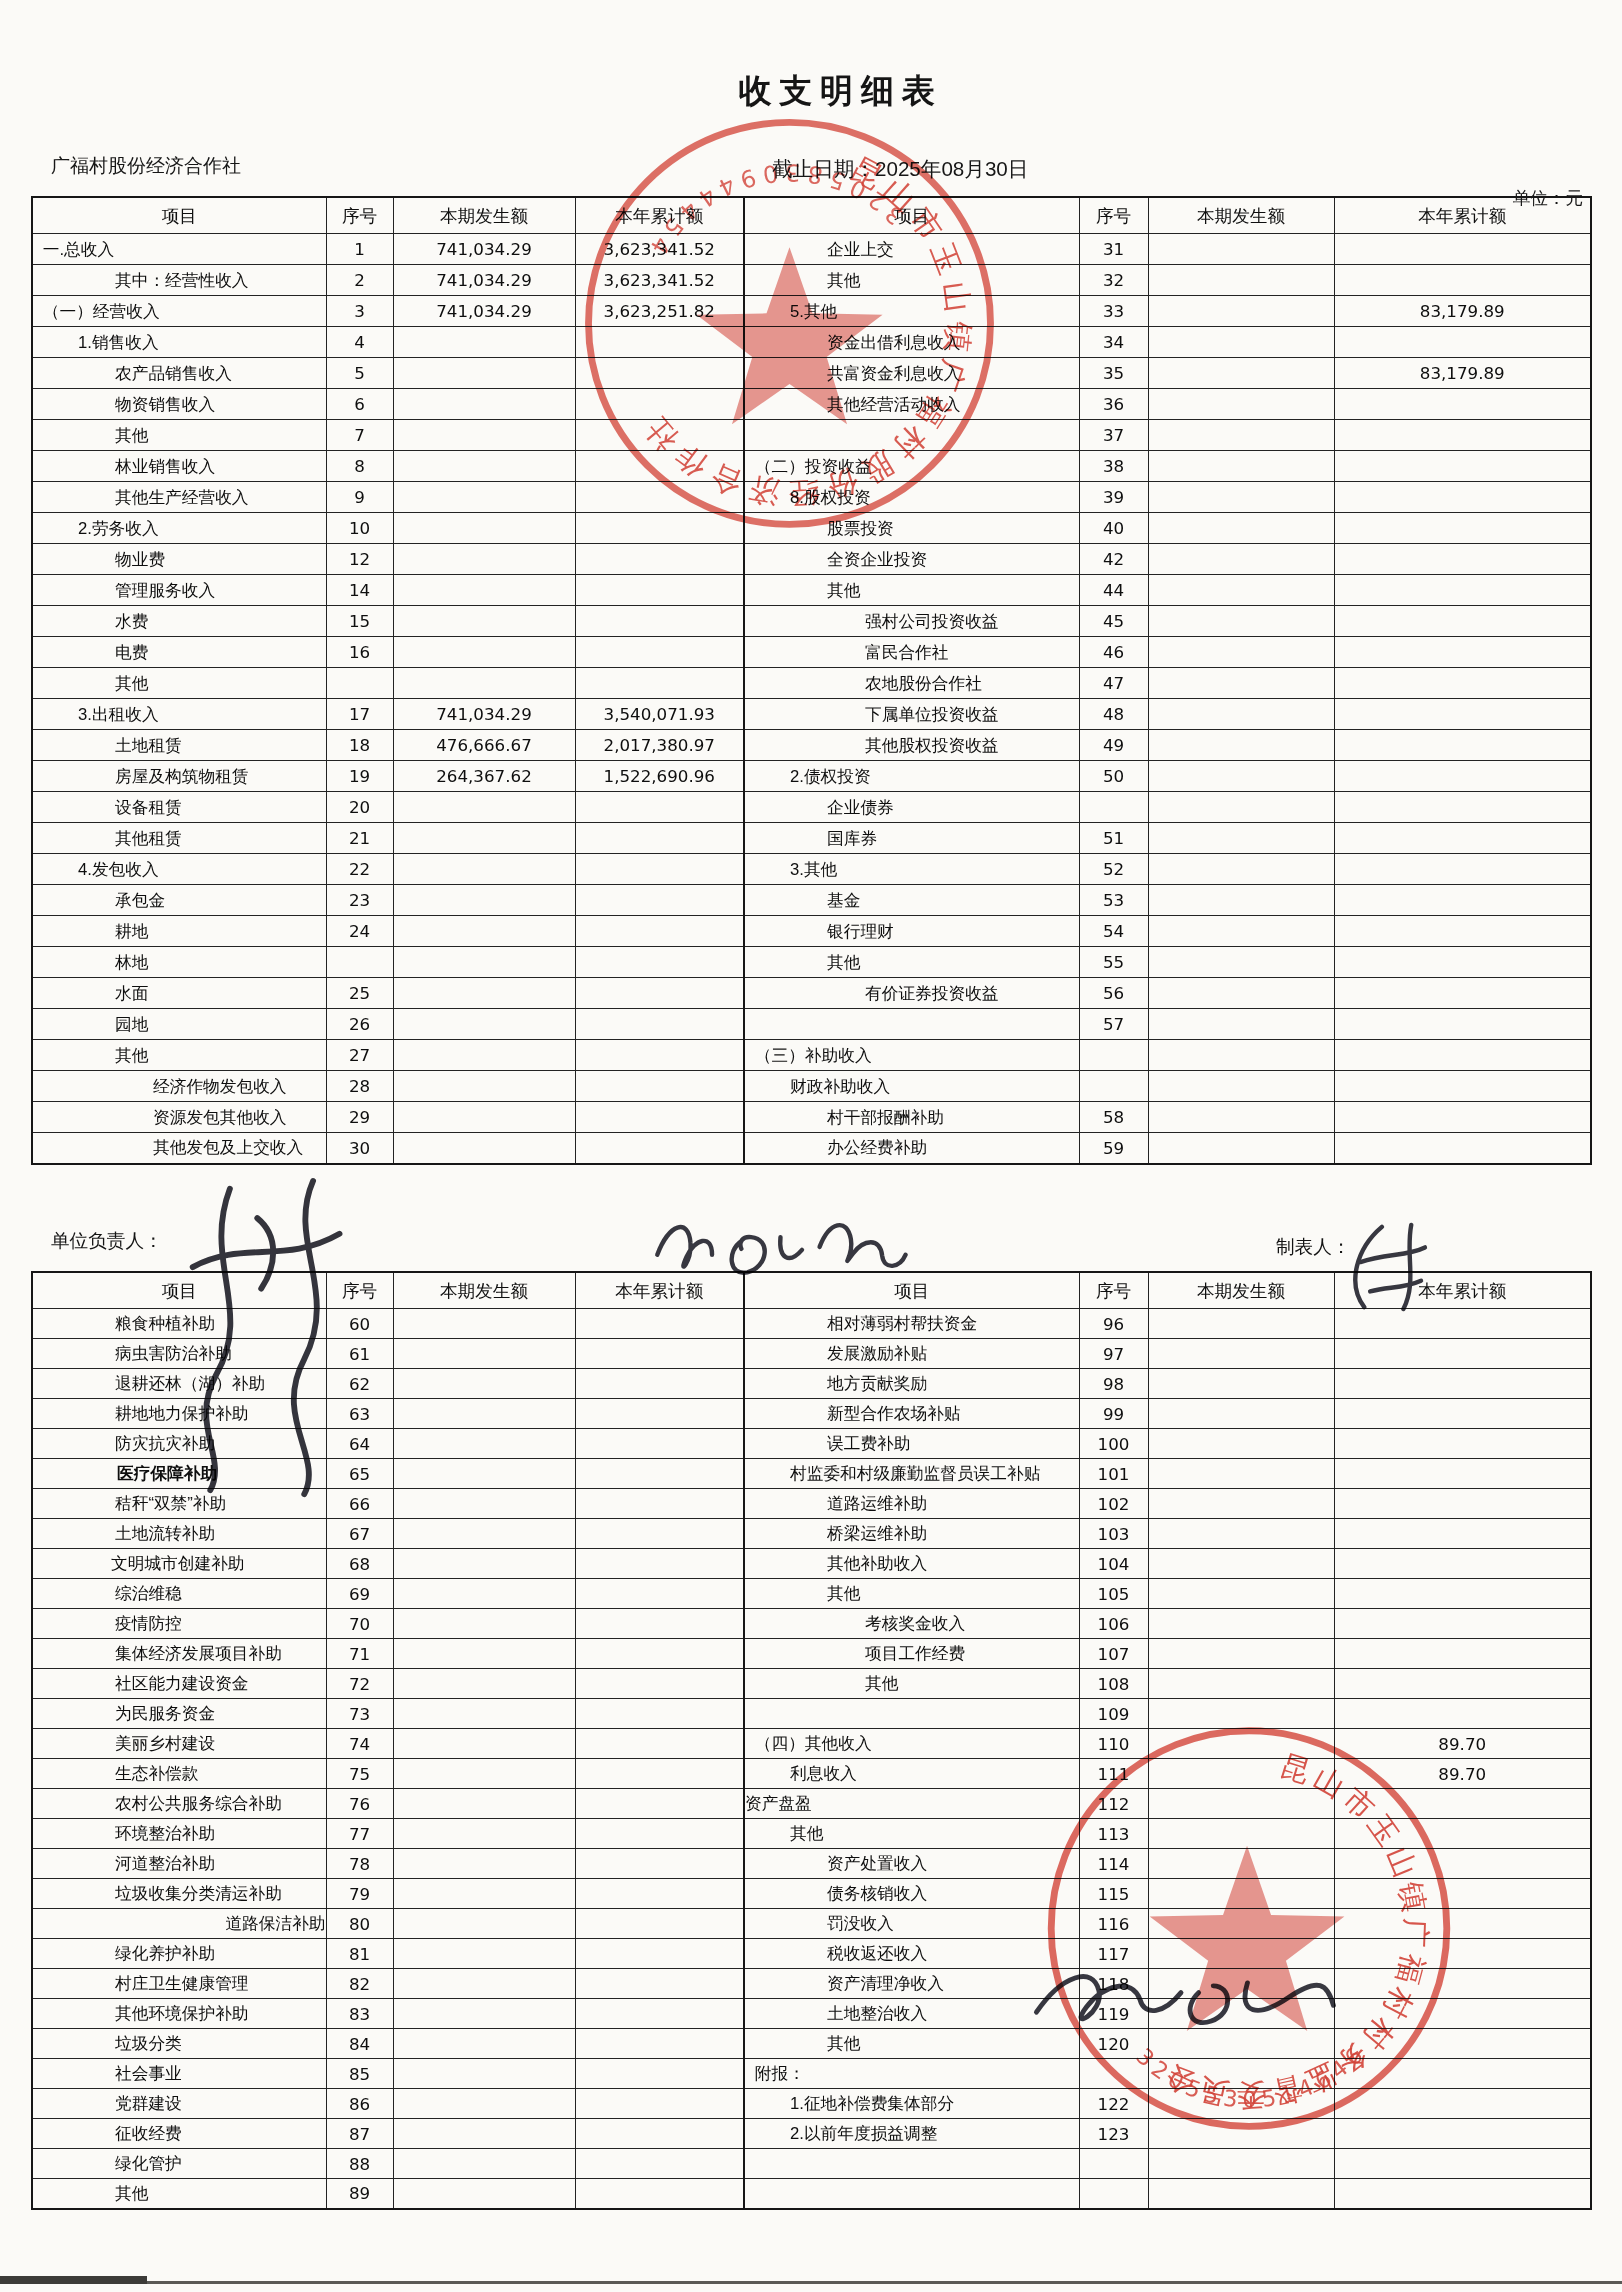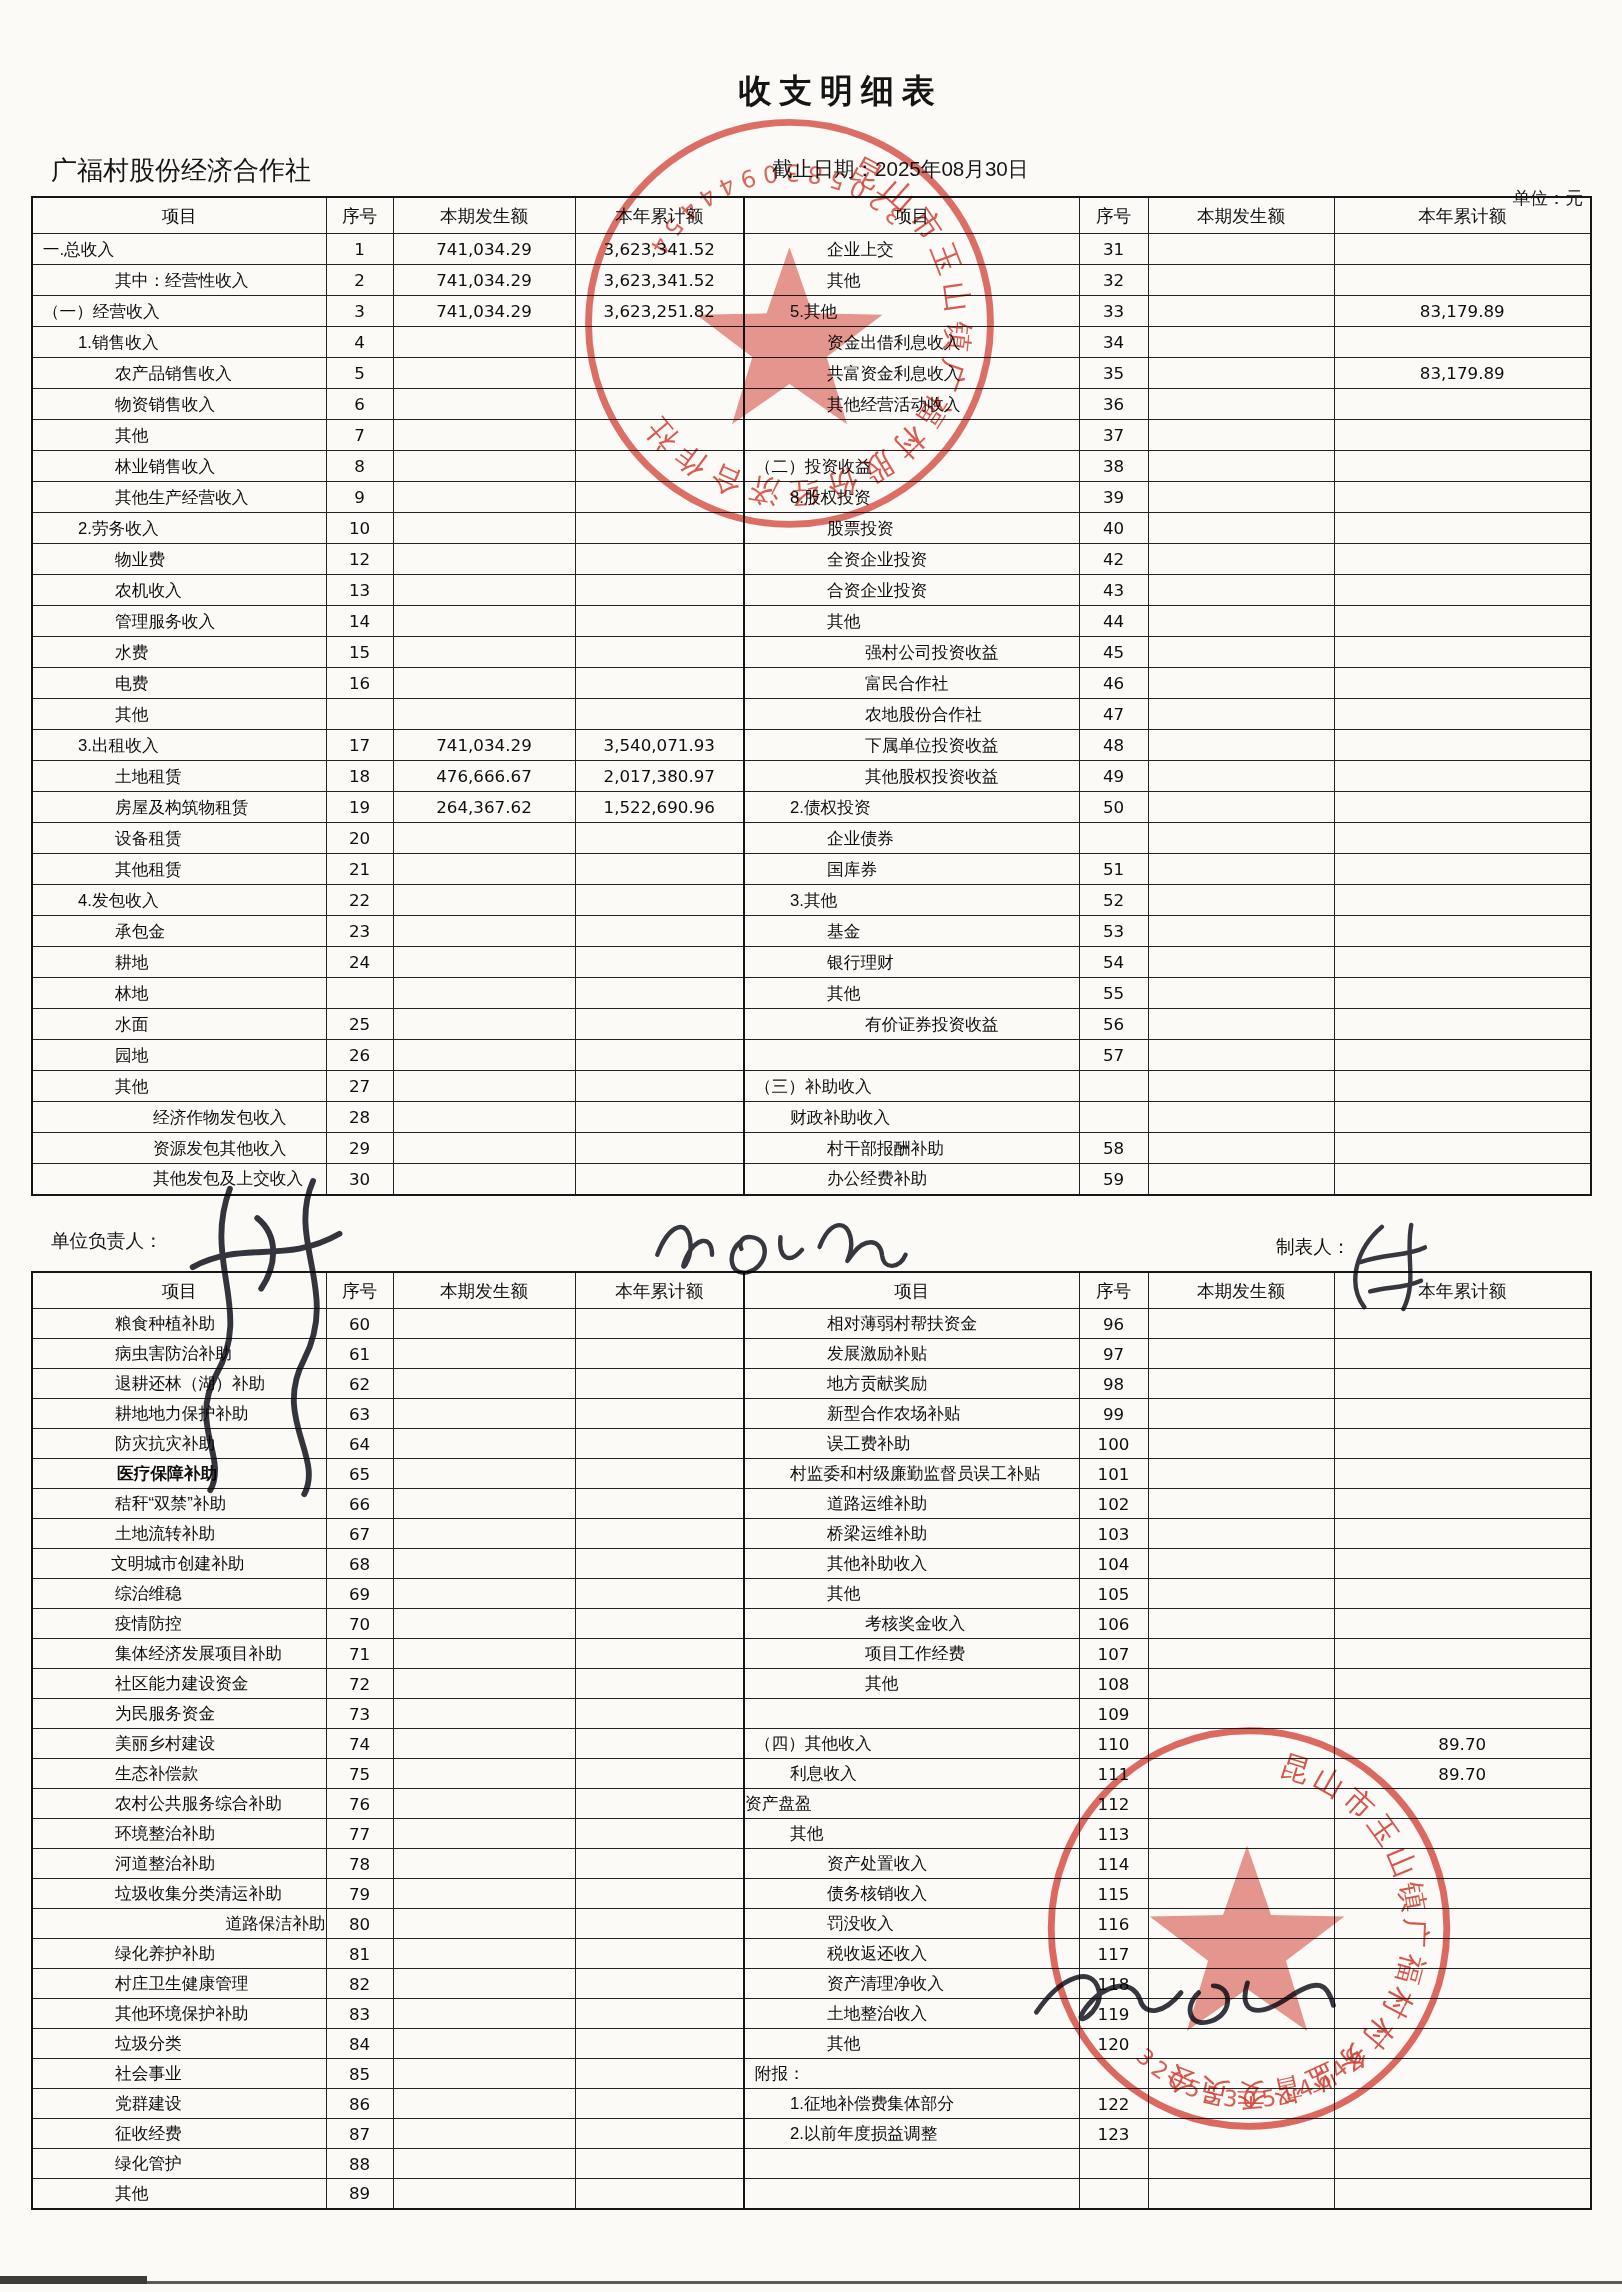--- a/index.html
+++ b/index.html
@@ -5,21 +5,21 @@
   html,body{margin:0;padding:0;background:#d8d6d2;}
   .page{
     position:relative;width:1622px;height:2293px;margin:0 auto;
     background:#fbfaf7;overflow:hidden;
     font-family:"Liberation Sans","DejaVu Sans",sans-serif;color:#111;
   }
   .doc-title{
     position:absolute;left:59px;right:0;top:69px;text-align:center;
     font-size:33px;font-weight:600;letter-spacing:7.8px;color:#151515;
   }
-  .org-name{position:absolute;left:51px;top:153px;font-size:26px;color:#161616;}
+  .org-name{position:absolute;left:51px;top:153px;font-size:19px;color:#161616;}
   .cutoff{position:absolute;left:772px;top:155px;font-size:20.6px;color:#161616;}
   .unit{position:absolute;right:39px;top:186px;font-size:17.6px;color:#161616;}
 
   table.sheet{
     position:absolute;border-collapse:collapse;table-layout:fixed;
     border:2.9px solid #161616;background:transparent;
   }
   table.sheet th,table.sheet td{
     border:1.3px solid #232323;padding:0;overflow:hidden;white-space:nowrap;
     font-weight:400;vertical-align:middle;
@@ -176,30 +176,20 @@
           <td class="c-item" style="padding-left: 82px;">物业费</td>
           <td class="c-no">12</td>
           <td class="c-amt"></td>
           <td class="c-amt"></td>
           <td class="c-item half-div" style="padding-left: 82px;">全资企业投资</td>
           <td class="c-no">42</td>
           <td class="c-amt"></td>
           <td class="c-amt"></td>
         </tr>
         <tr>
-          <td class="c-item" style="padding-left: 82px;">农机收入</td>
-          <td class="c-no">13</td>
-          <td class="c-amt"></td>
-          <td class="c-amt"></td>
-          <td class="c-item half-div" style="padding-left: 82px;">合资企业投资</td>
-          <td class="c-no">43</td>
-          <td class="c-amt"></td>
-          <td class="c-amt"></td>
-        </tr>
-        <tr>
           <td class="c-item" style="padding-left: 82px;">管理服务收入</td>
           <td class="c-no">14</td>
           <td class="c-amt"></td>
           <td class="c-amt"></td>
           <td class="c-item half-div" style="padding-left: 82px;">其他</td>
           <td class="c-no">44</td>
           <td class="c-amt"></td>
           <td class="c-amt"></td>
         </tr>
         <tr>

